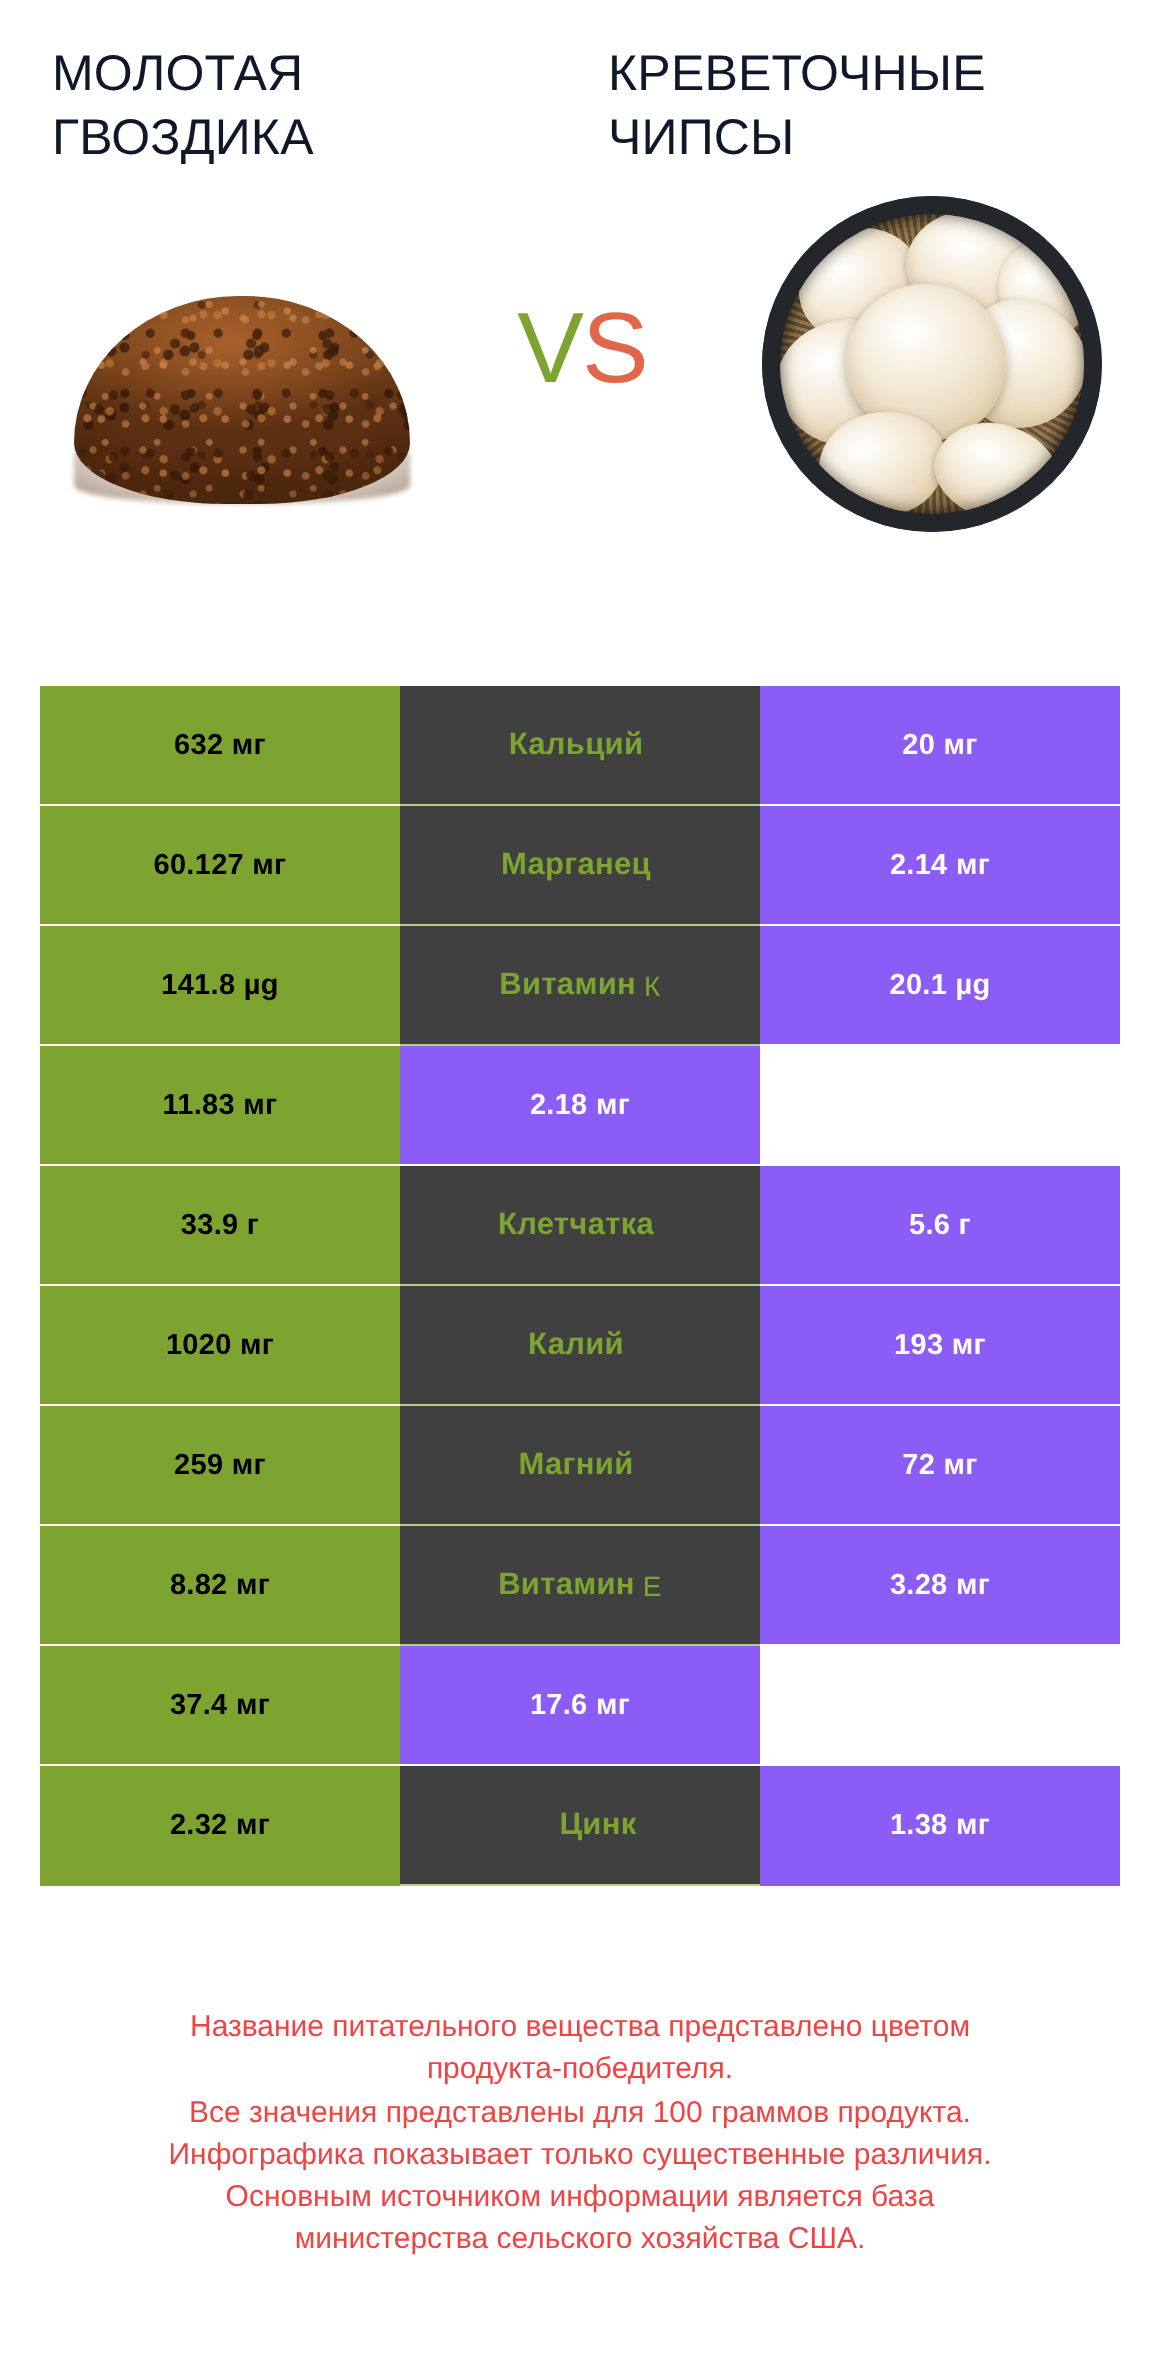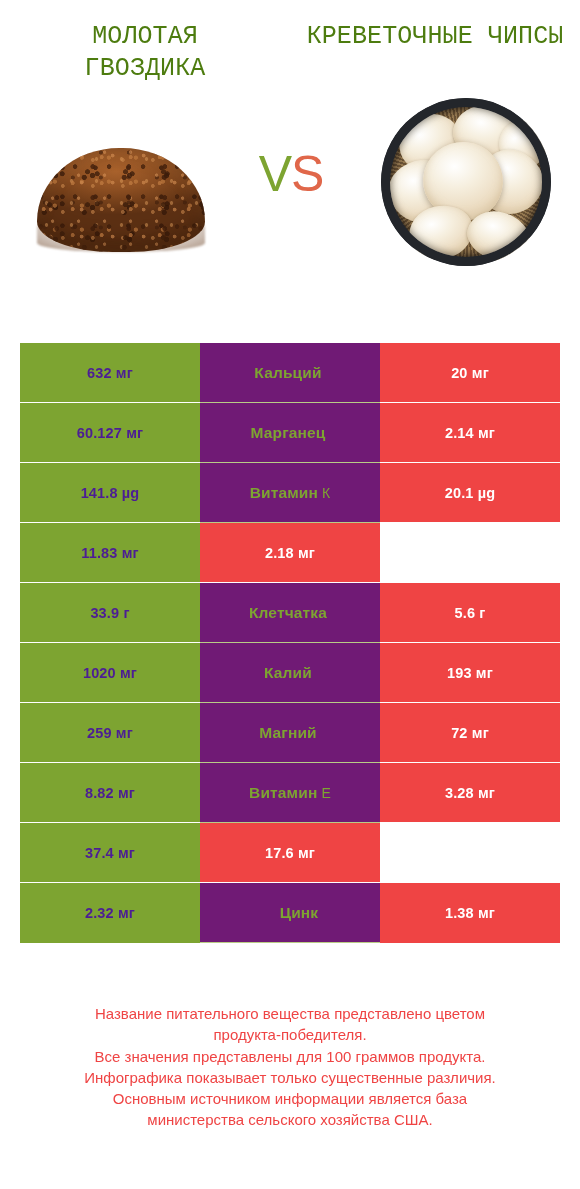--- a/index.html
+++ b/index.html
@@ -26,30 +26,29 @@
   }
 
   
   .titles {
     display: flex;
     padding-top: 21px;
     align-items: flex-start;
   }
   .title-block {
     width: 50%;
-    text-align: center;
+    text-align: left;
     font-size: 25px;
     line-height: 1.28;
     font-weight: 400;
     letter-spacing: 0.1px;
-    color: #4d7c0f;
+    color: #0f172a;
     text-transform: uppercase;
     padding: 0 8px;
     box-sizing: border-box;
-    font-family: Liberation Mono, monospace;
   }
   .title-left { padding-left: 26px; padding-right: 26px; }
   .title-right { padding-left: 14px; padding-right: 14px; }
 
   
   .hero {
     position: relative;
     height: 190px;
     margin-top: 12px;
   }
@@ -197,30 +196,30 @@
     display: flex;
     align-items: center;
     justify-content: center;
     box-sizing: border-box;
     font-size: 14.5px;
     font-weight: bold;
     letter-spacing: 0.15px;
   }
   .cell.left {
     background: #7da431;
-    color: #4c1d95;
+    color: #000000;
     border-bottom: 1px solid #ffffff;
   }
   .cell.right {
-    background: #ef4444;
+    background: #8b5cf6;
     color: #ffffff;
     border-bottom: 1px solid #ffffff;
   }
   .cell.mid {
-    background: #701a75;
+    background: #404040;
     color: #7da431;
     border-bottom: 1px solid #b9cc86;
     font-size: 15.5px;
   }
   .row:last-child .cell.left,
   .row:last-child .cell.right { border-bottom: none; }
   .row:last-child .cell.mid { border-bottom: 1px solid #b9cc86; padding-left: 22px; }
 
   .nut-sub {
     font-weight: 500;

